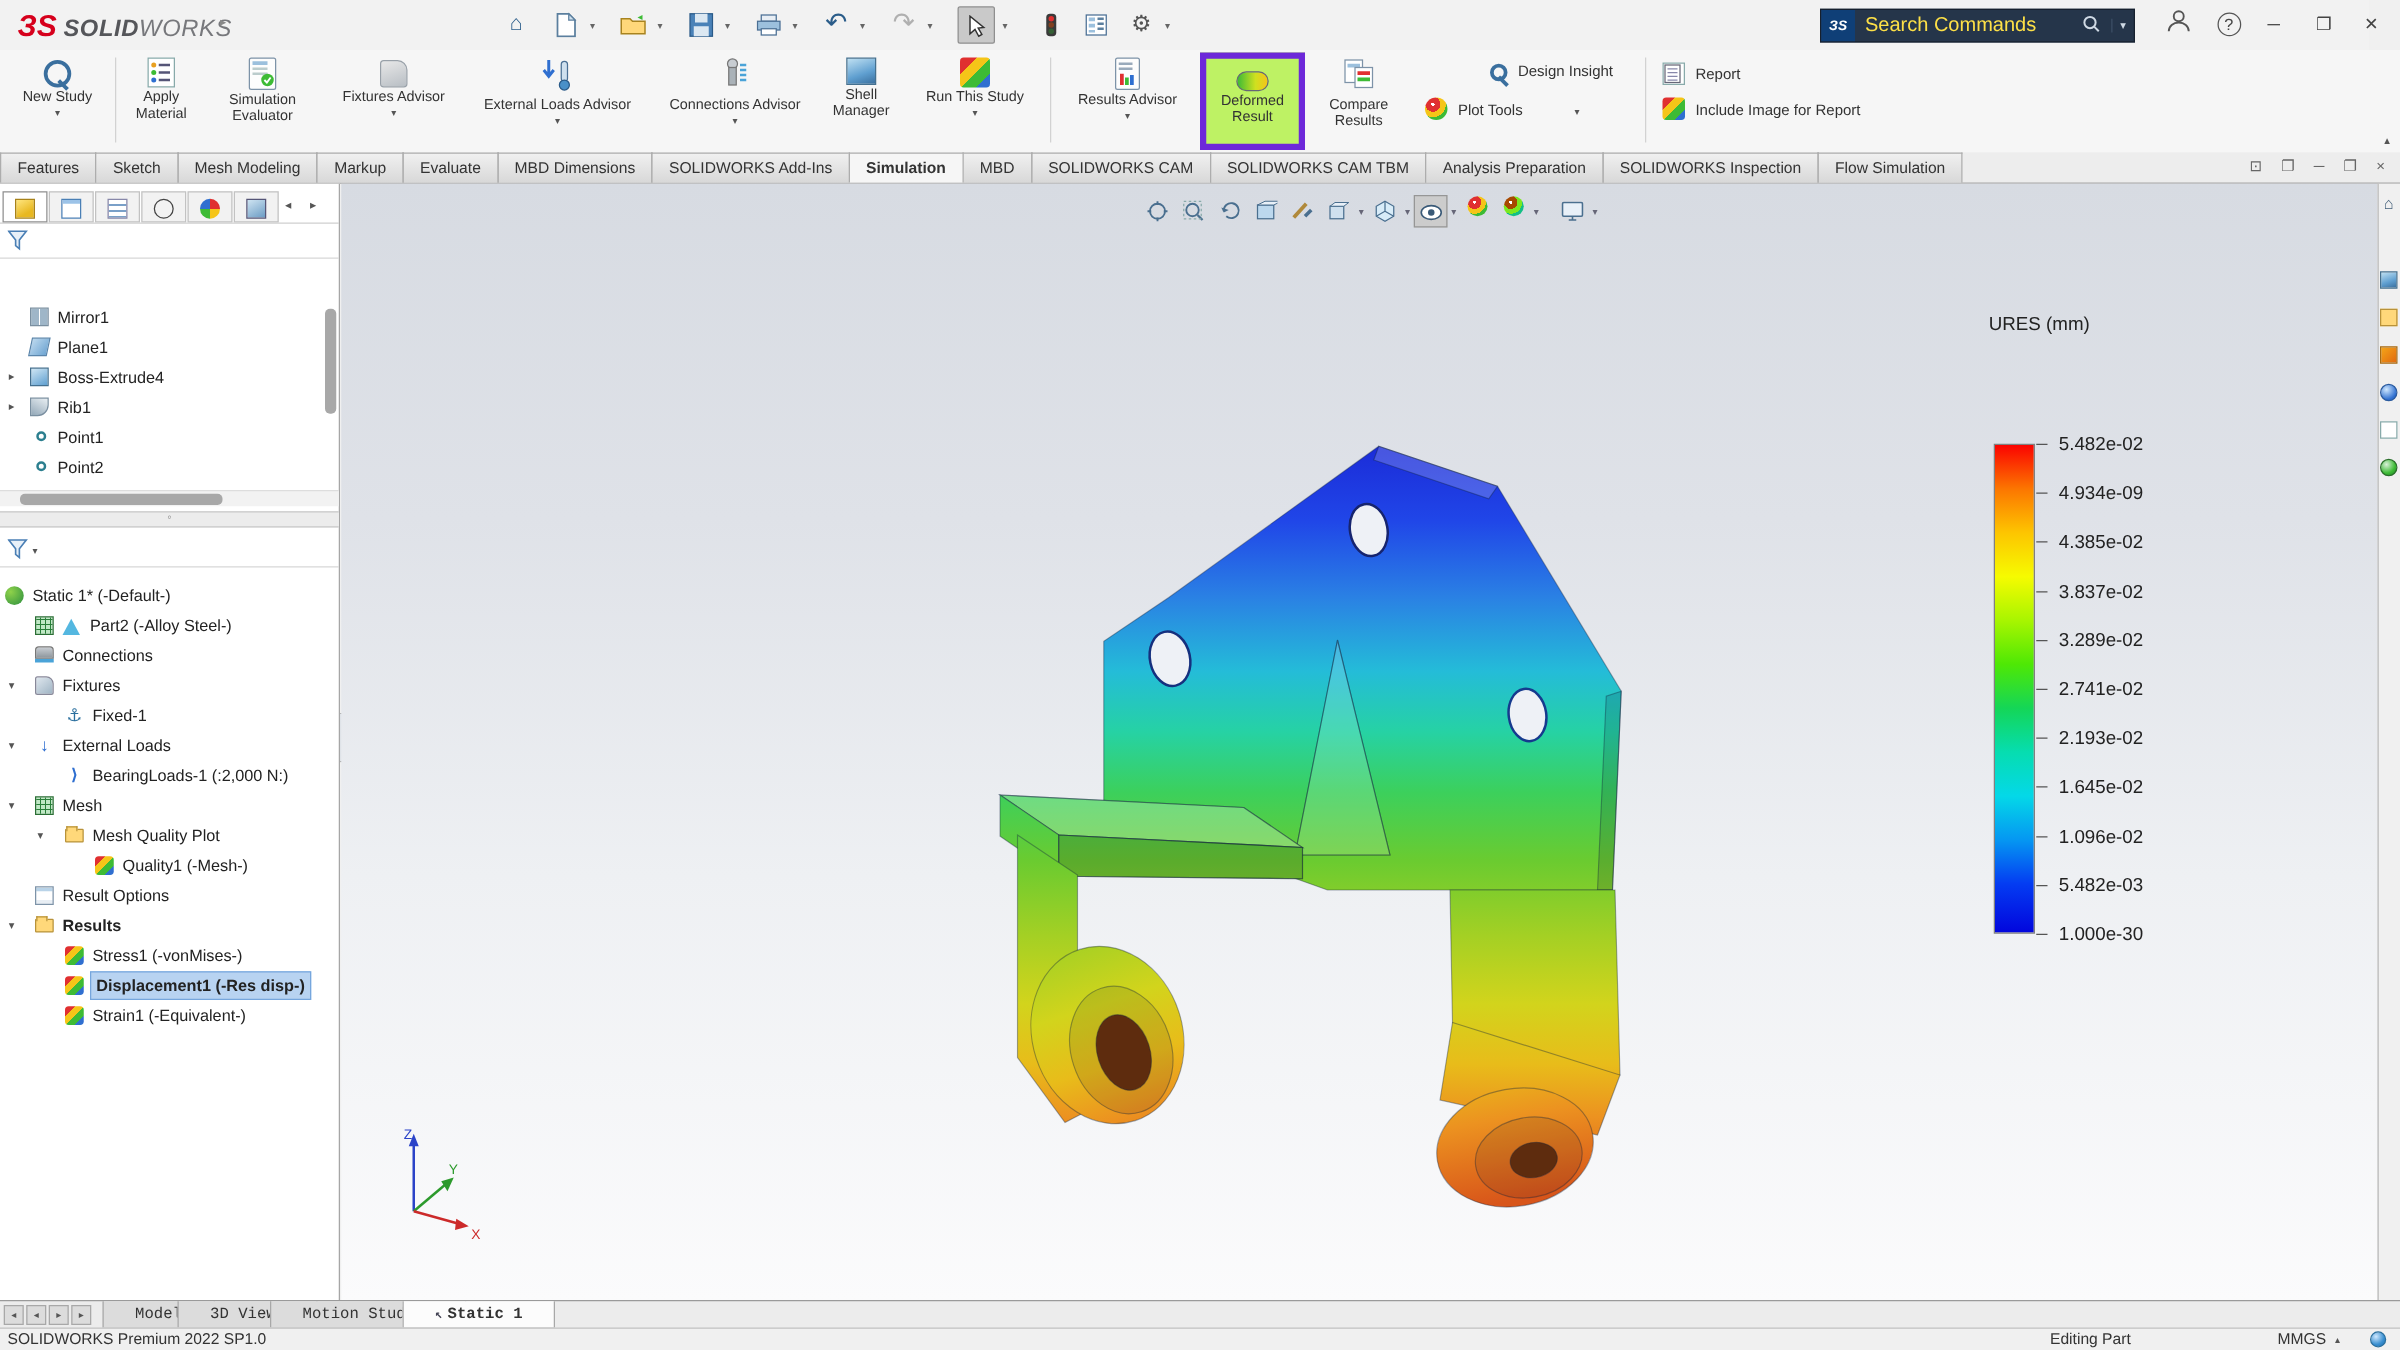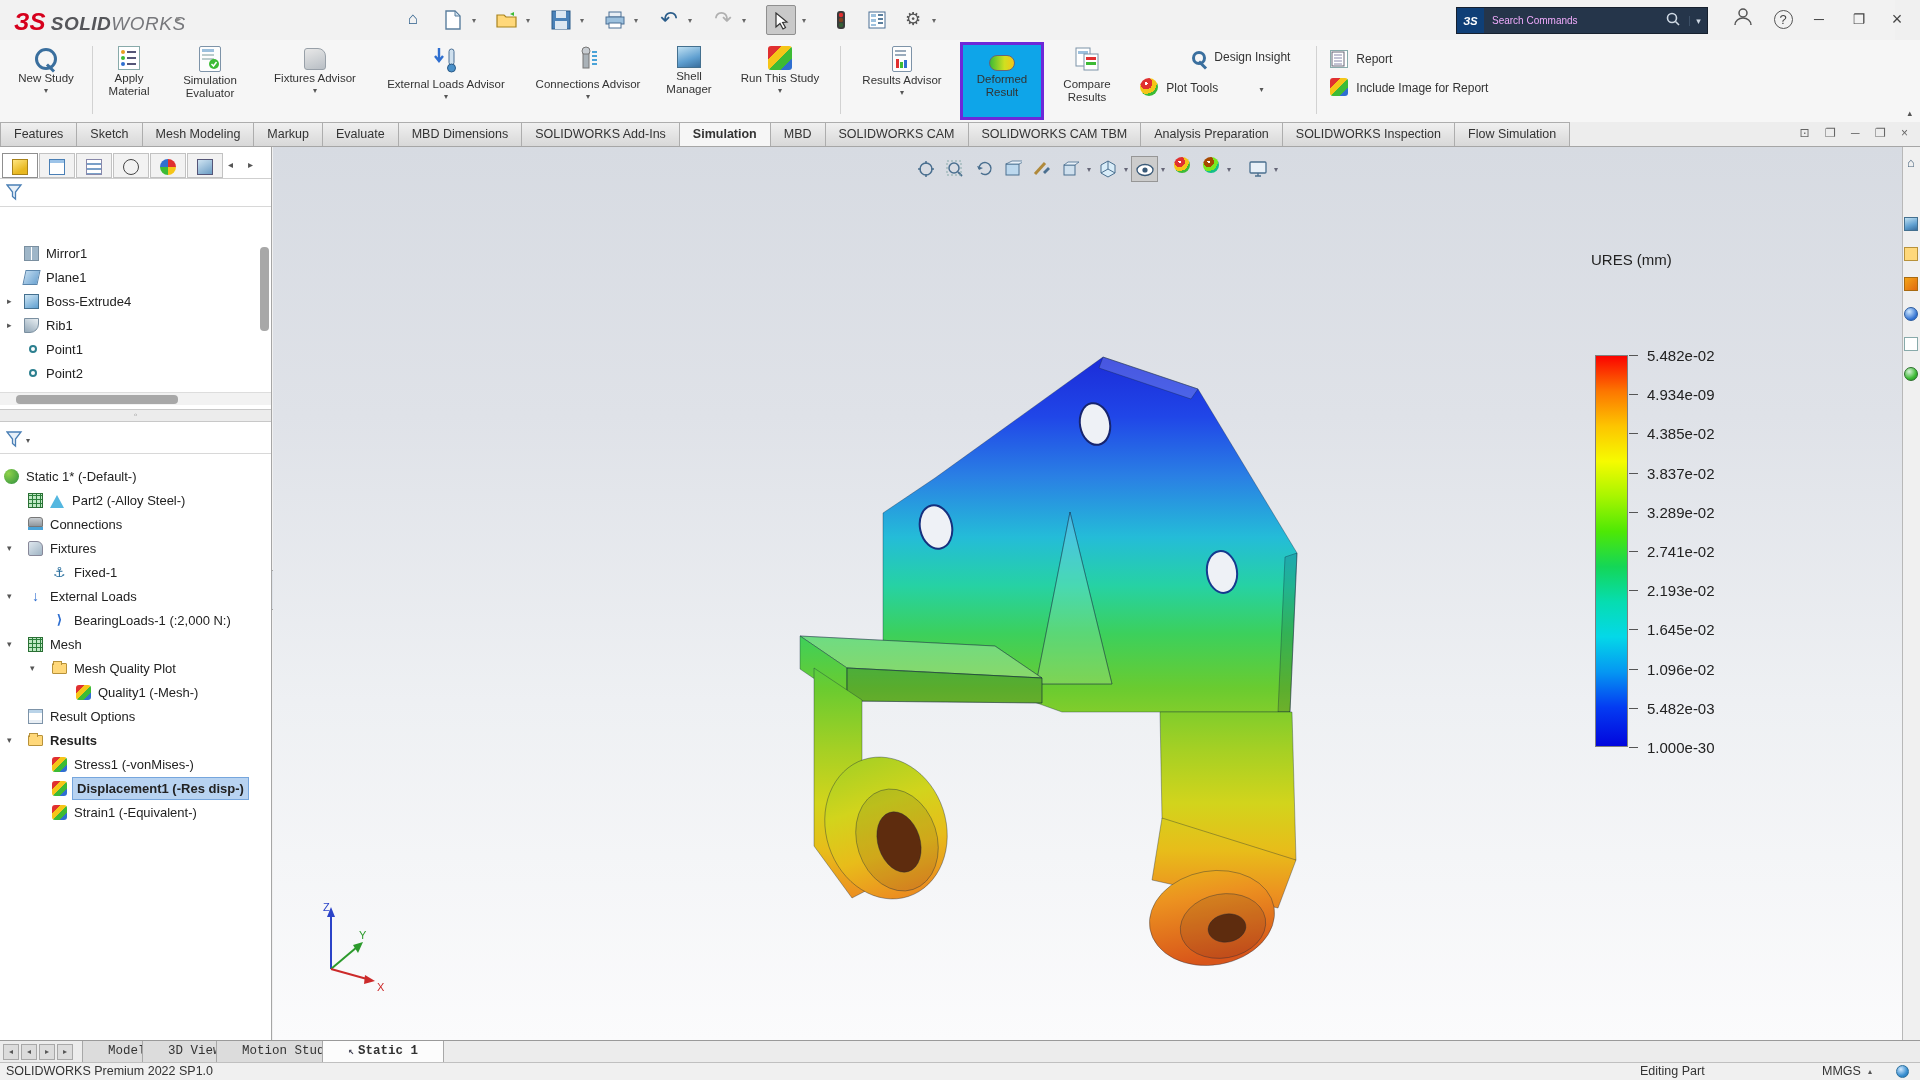--- a/index.html
+++ b/index.html
@@ -16,32 +16,32 @@
   .qa { position:absolute; top:5px; height:30px; width:30px; text-align:center; line-height:28px;
         font-size:17px; color:#2b5d8a; border-radius:2px; }
   .qa svg { vertical-align:middle; }
   .qa.pressed { background:#c9c9c9; border:1px solid #8f8f8f; }
   .qacaret { position:absolute; top:16px; font-size:8px; color:#666; }
   #doc-title { position:absolute; left:0; right:0; top:10px; text-align:center; font-size:14px; color:#333; }
   #search { position:absolute; left:1456px; top:7px; width:252px; height:27px; background:#25354a;
             border:1px solid #16202e; display:flex; align-items:center; }
   #search .stile { width:27px; height:100%; background:#0f3f77; color:#fff; font-size:11px; font-weight:bold;
             font-style:italic; display:flex; align-items:center; justify-content:center; }
-  #search .sph { flex:1; color:#f0abfc; font-size:10px; padding-left:8px; }
+  #search .sph { flex:1; color:#fde047; font-size:16px; padding-left:8px; }
   #search .smag { width:24px; color:#cfd9e4; }
   #search .scaret { width:18px; color:#cfd9e4; font-size:9px; border-left:1px solid #3c4f66; text-align:center;}
   .tbtn { position:absolute; top:6px; width:34px; height:28px; text-align:center; line-height:26px;
           color:#444; font-size:14px; }
   
   #ribbon { position:absolute; left:0; top:40px; width:1920px; height:82px; background:#f6f6f6; }
   .rb { position:absolute; top:2px; height:78px; text-align:center; font-size:11.5px; color:#333; }
   .rb .ric { display:block; margin:4px auto 2px auto; width:30px; height:30px; }
   .rb .l { display:block; line-height:13px; }
   .rb .dd { display:block; font-size:8px; color:#555; margin-top:1px; }
-  .rb.pressed { background:#0ea5e9; border:3px solid #6d28d9; }
+  .rb.pressed { background:#bef264; border:5px solid #6d28d9; }
   .rsep { position:absolute; top:6px; height:68px; width:1px; background:#d2d2d2; }
   .rsmall { position:absolute; height:24px; font-size:12px; color:#333; white-space:nowrap; }
   .rsmall .sic { display:inline-block; width:18px; height:18px; vertical-align:-4px; margin-right:5px; }
   .ribcollapse { position:absolute; right:8px; bottom:4px; font-size:9px; color:#555; }
   
   .g-rainbow { background:linear-gradient(135deg,#e03030 0 28%,#f5c518 28% 52%,#3dbb35 52% 76%,#2f6fd0 76% 100%); border-radius:3px; }
   .g-doc { background:#fdfdfd; border:1px solid #7d93a8; border-radius:2px; }
   .g-cube { background:linear-gradient(160deg,#bfe0f2,#5f9fd0 60%,#3a6f9e); border:1px solid #44708f; }
   .g-gray { background:linear-gradient(160deg,#e8e8e8,#b8bec4); border:1px solid #98a0a8; }
   .g-list { background:#fff; border:1px solid #8aa; box-shadow:inset 0 0 0 2px #fff; }

